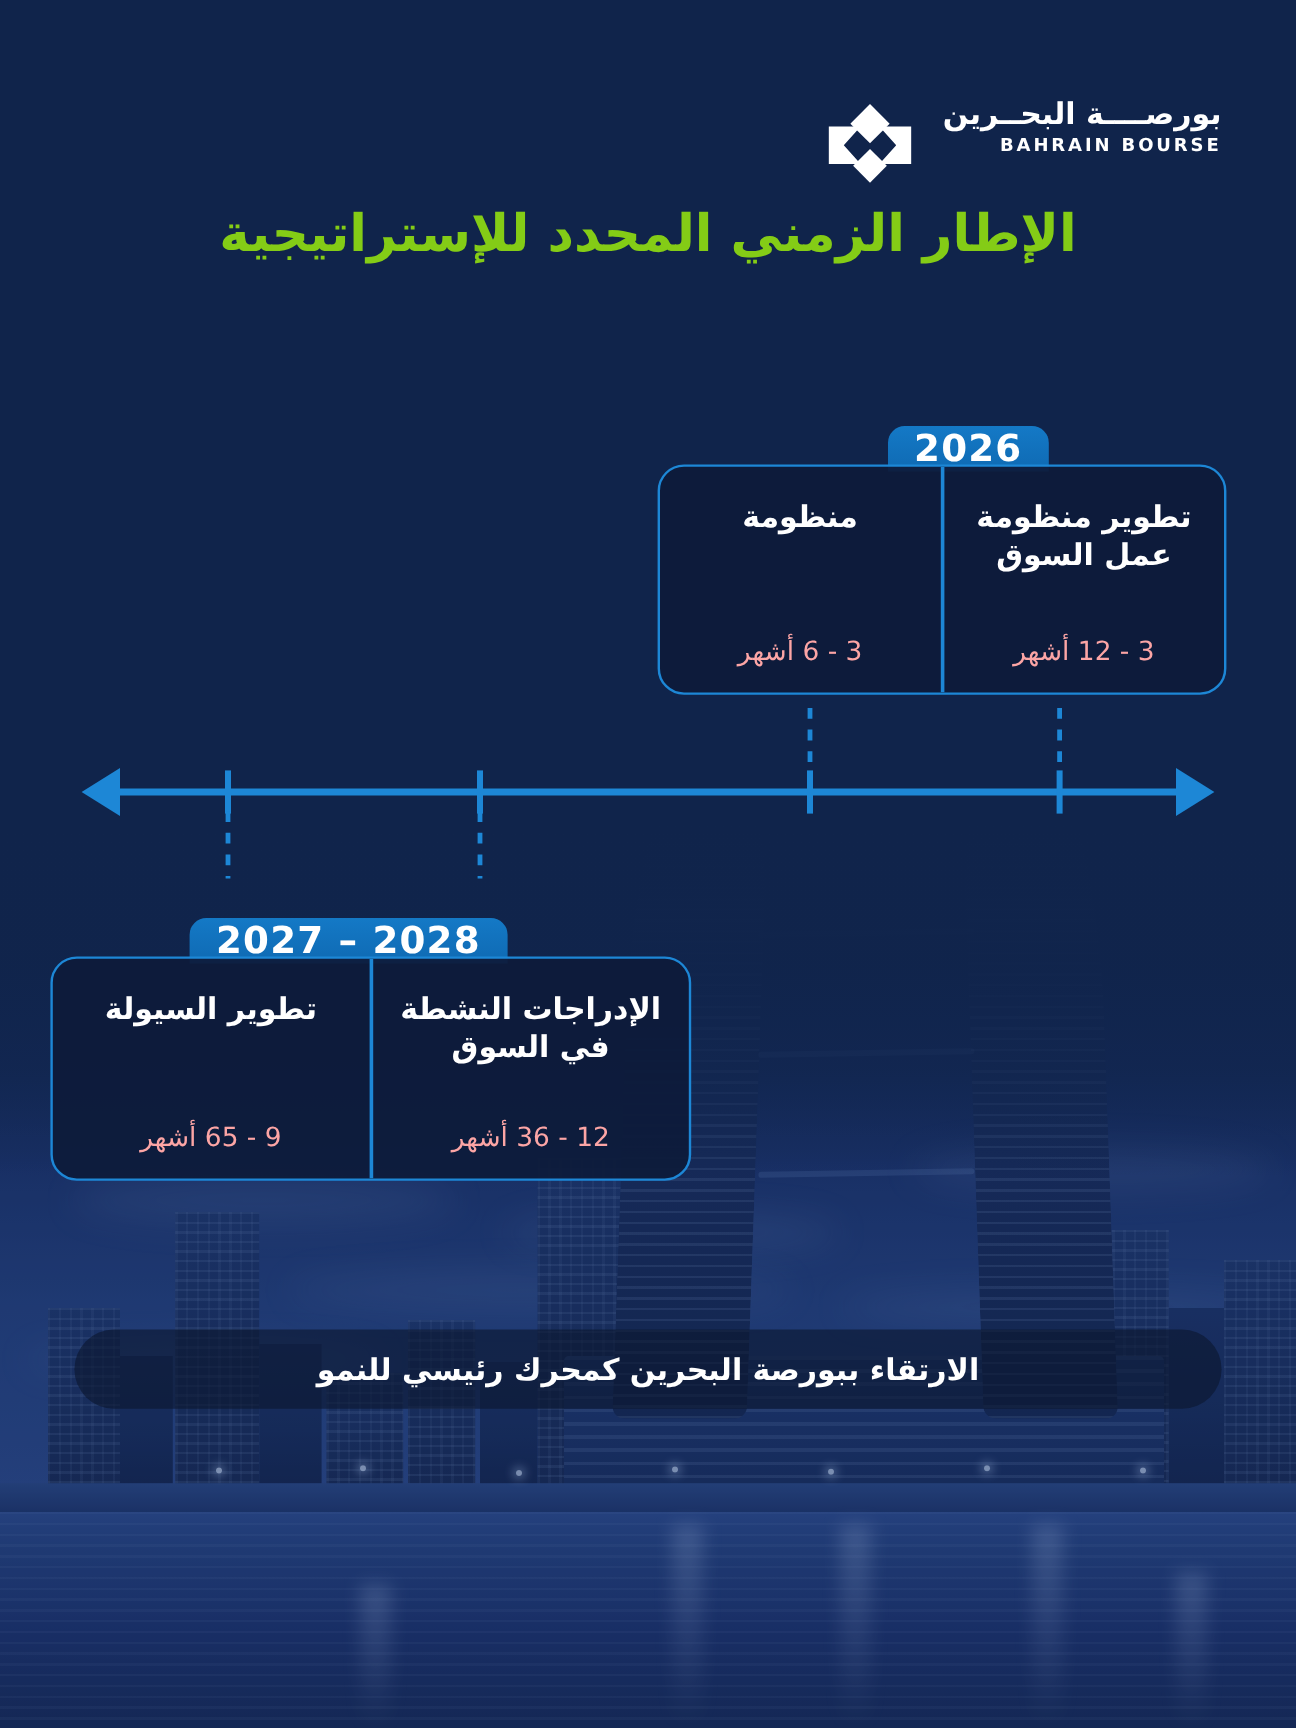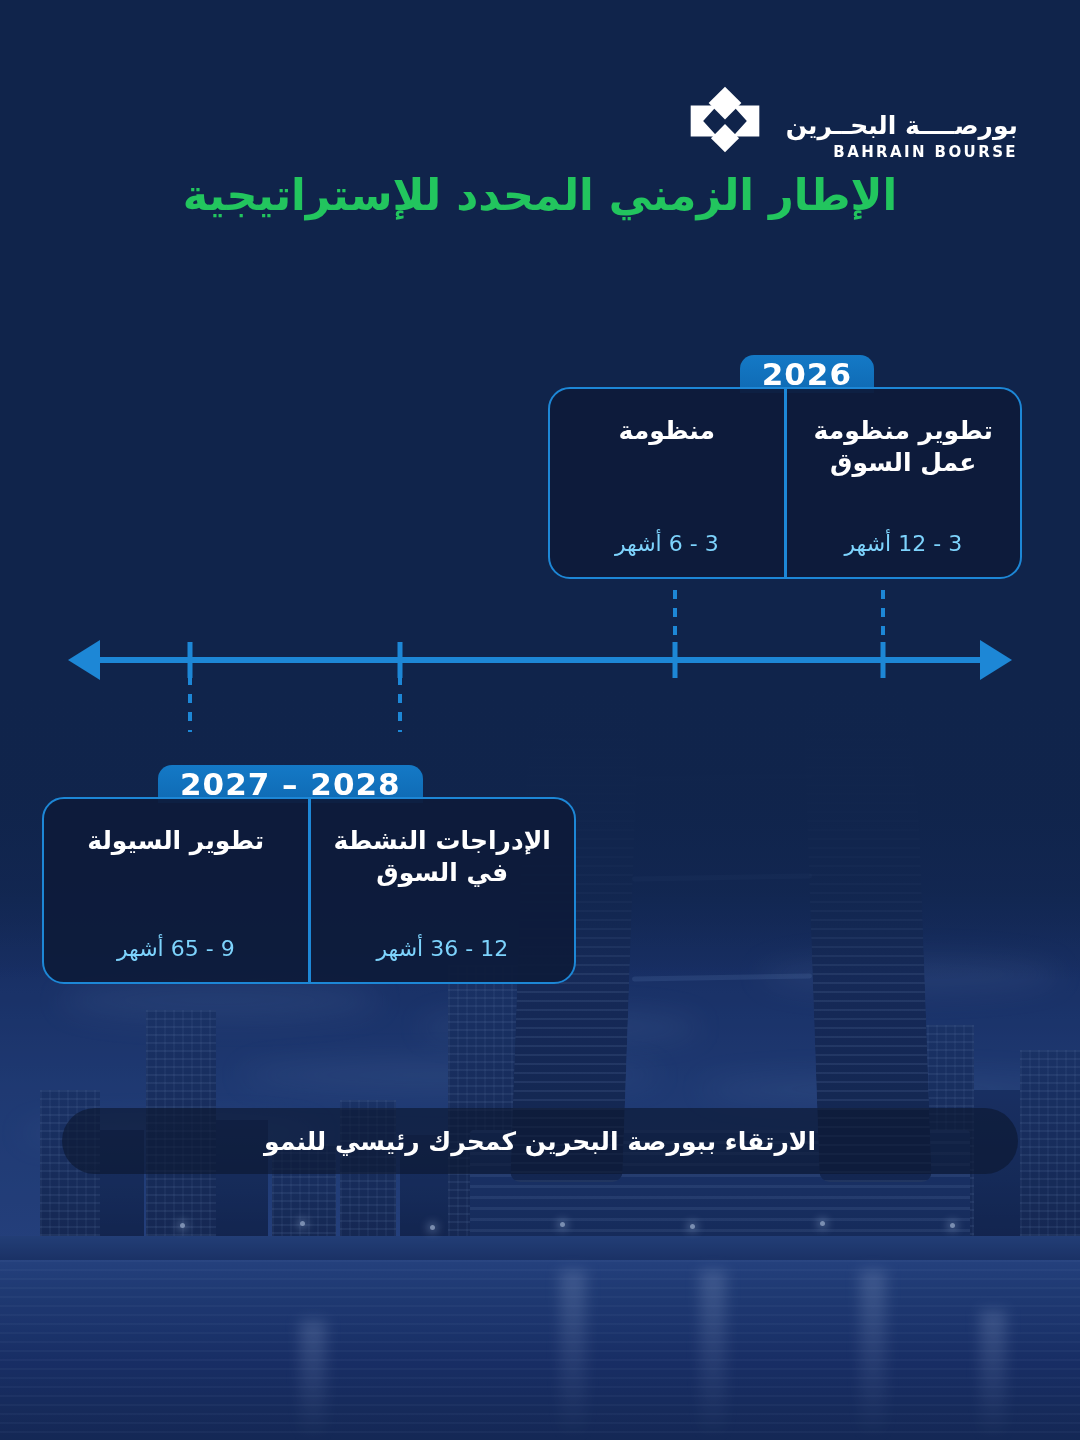--- a/index.html
+++ b/index.html
@@ -107,36 +107,36 @@
     background:linear-gradient(180deg,
       #10244B 0%, #10244B 70%, rgba(16,36,75,0.96) 82%,
       rgba(16,36,75,0.72) 91%, rgba(16,36,75,0.18) 98%, rgba(16,36,75,0) 100%);
   }
   .tint { position:absolute; inset:0; background:rgba(20,44,92,0.30); }
 
   
   .fg { position:absolute; inset:0; }
 
   
-  .logo { position:absolute; right:62px; top:82px; display:flex; align-items:flex-end; gap:22px; }
+  .logo { position:absolute; right:62px; top:82px; display:flex; align-items:flex-start; gap:22px; }
   .logo-text { text-align:right; line-height:1; }
   .logo-ar {
     color:#ffffff; font-size:25px; font-weight:bold; letter-spacing:0.5px;
     white-space:nowrap;
   }
   .logo-en {
     color:#ffffff; font-size:15px; font-weight:bold;
     letter-spacing:2.4px; margin-top:7px; direction:ltr;
   }
   .logo-mark { width:78px; height:78px; flex:0 0 auto; }
 
   
   .title {
     position:absolute; top:170px; left:0; right:0;
-    text-align:center; color:#22c55e;
+    text-align:center; color:#84cc16;
     font-size:43px; font-weight:bold; letter-spacing:0px;
   }
 
   
   .group { position:absolute; }
   .year-tab {
     position:absolute; top:0;
     height:38px; padding:0 22px;
     background:linear-gradient(180deg,#1479c6 0%,#0f6ab3 100%);
     border-radius:14px 14px 0 0;
@@ -158,21 +158,21 @@
     padding:26px 18px 20px;
     display:flex; flex-direction:column;
     align-items:center; justify-content:space-between;
     text-align:center;
   }
   .card .divider { width:3px; background:#1d87d6; align-self:stretch; }
   .cell-title {
     color:#ffffff; font-size:25px; font-weight:bold; line-height:1.28;
   }
   .cell-dur {
-    color:#7dd3fc; font-size:22px; font-weight:normal; line-height:1.2;
+    color:#fca5a5; font-size:22px; font-weight:normal; line-height:1.2;
   }
 
   
   #g2026 { right:58px; top:355px; width:474px; }
   #g2026 .year-tab { right:148px; }
   #g2026 .card { width:474px; height:192px; }
 
   
   #g2728 { left:42px; top:765px; width:534px; }
   #g2728 .year-tab { left:116px; }

